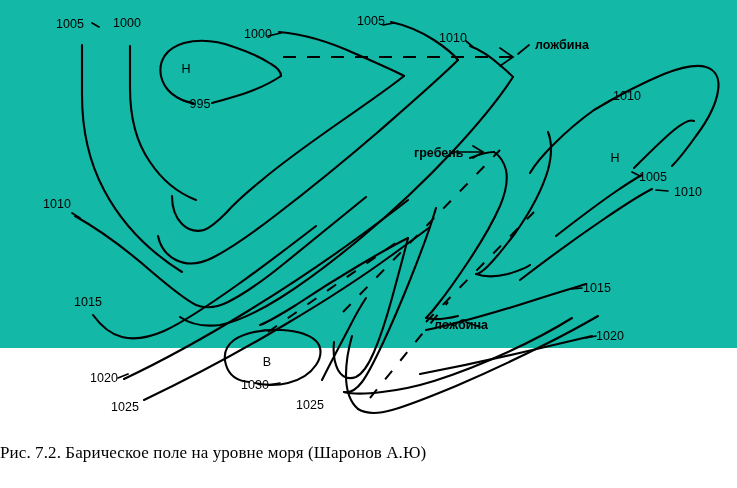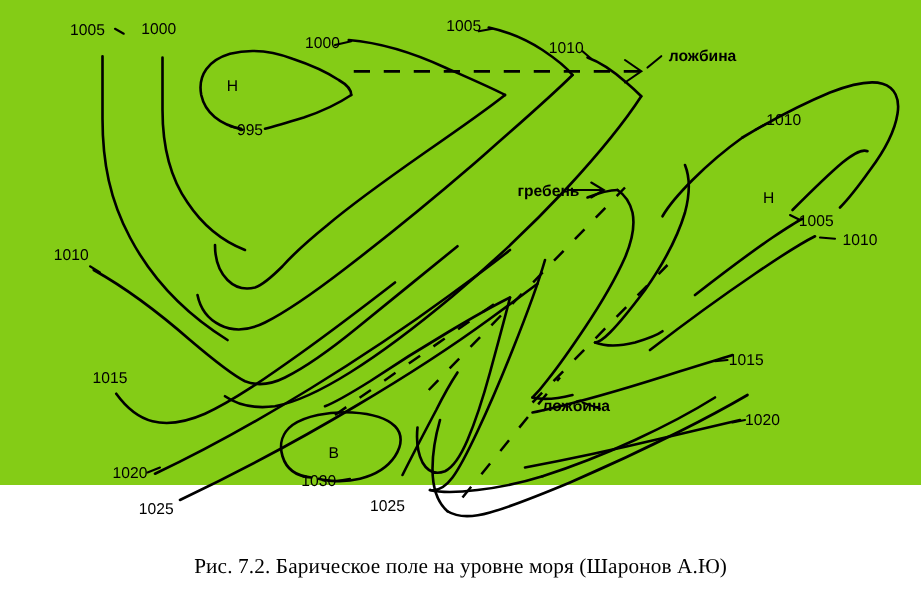--- a/index.html
+++ b/index.html
@@ -12,22 +12,22 @@
     width: 737px;
     height: 488px;
     position: relative;
     overflow: hidden;
     font-family: "Liberation Sans", sans-serif;
   }
   #figure-root {
     position: absolute;
     left: 0; top: 0;
     width: 737px;
-    height: 388px;
-    background: #84cc16;
+    height: 348px;
+    background: #14b8a6;
   }
   #isobar-map {
     position: absolute;
     left: 0; top: 0;
     width: 737px;
     height: 440px;
     display: block;
   }
   .isobar-path {
     fill: none;
@@ -71,21 +71,20 @@
     font-family: "Liberation Sans", sans-serif;
     font-size: 12.5px;
     fill: #000000;
     font-weight: 700;
   }
   #figure-caption {
     position: absolute;
     left: 0;
     top: 443px;
     width: 737px;
-    text-align: center;
     font-family: "Liberation Serif", serif;
     font-size: 17px;
     color: #000000;
     letter-spacing: 0.1px;
   }
 </style>
 </head>
 <body>
 
 <div id="figure-root">

